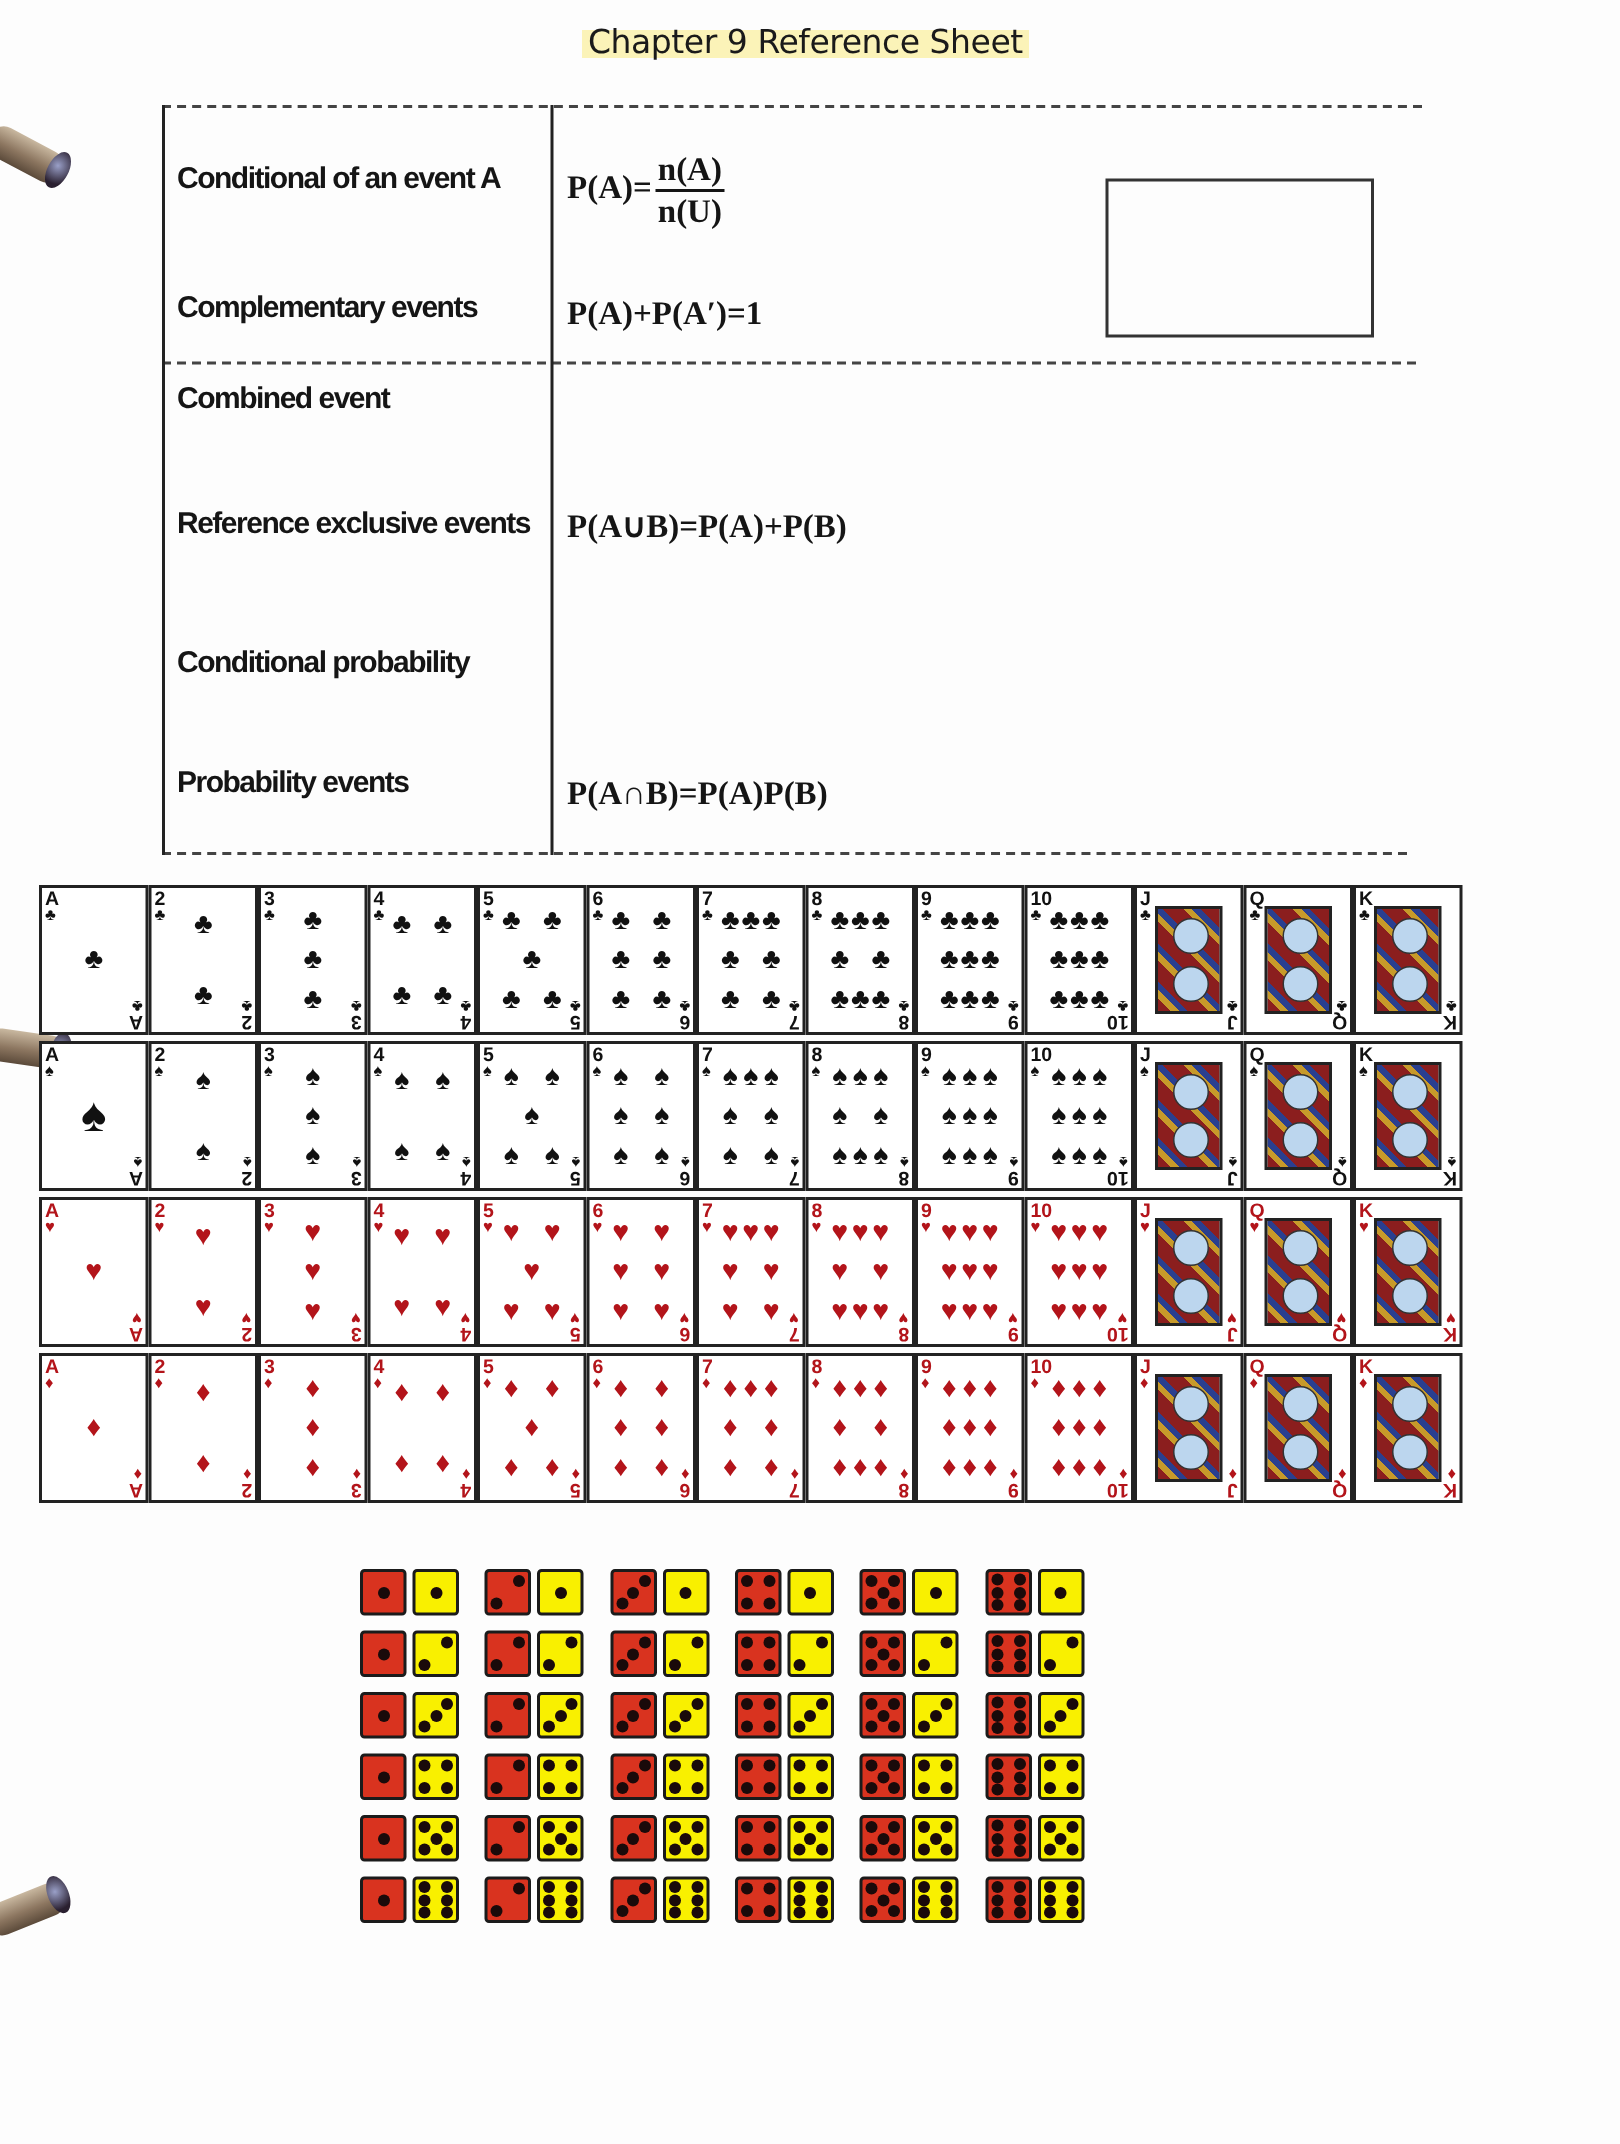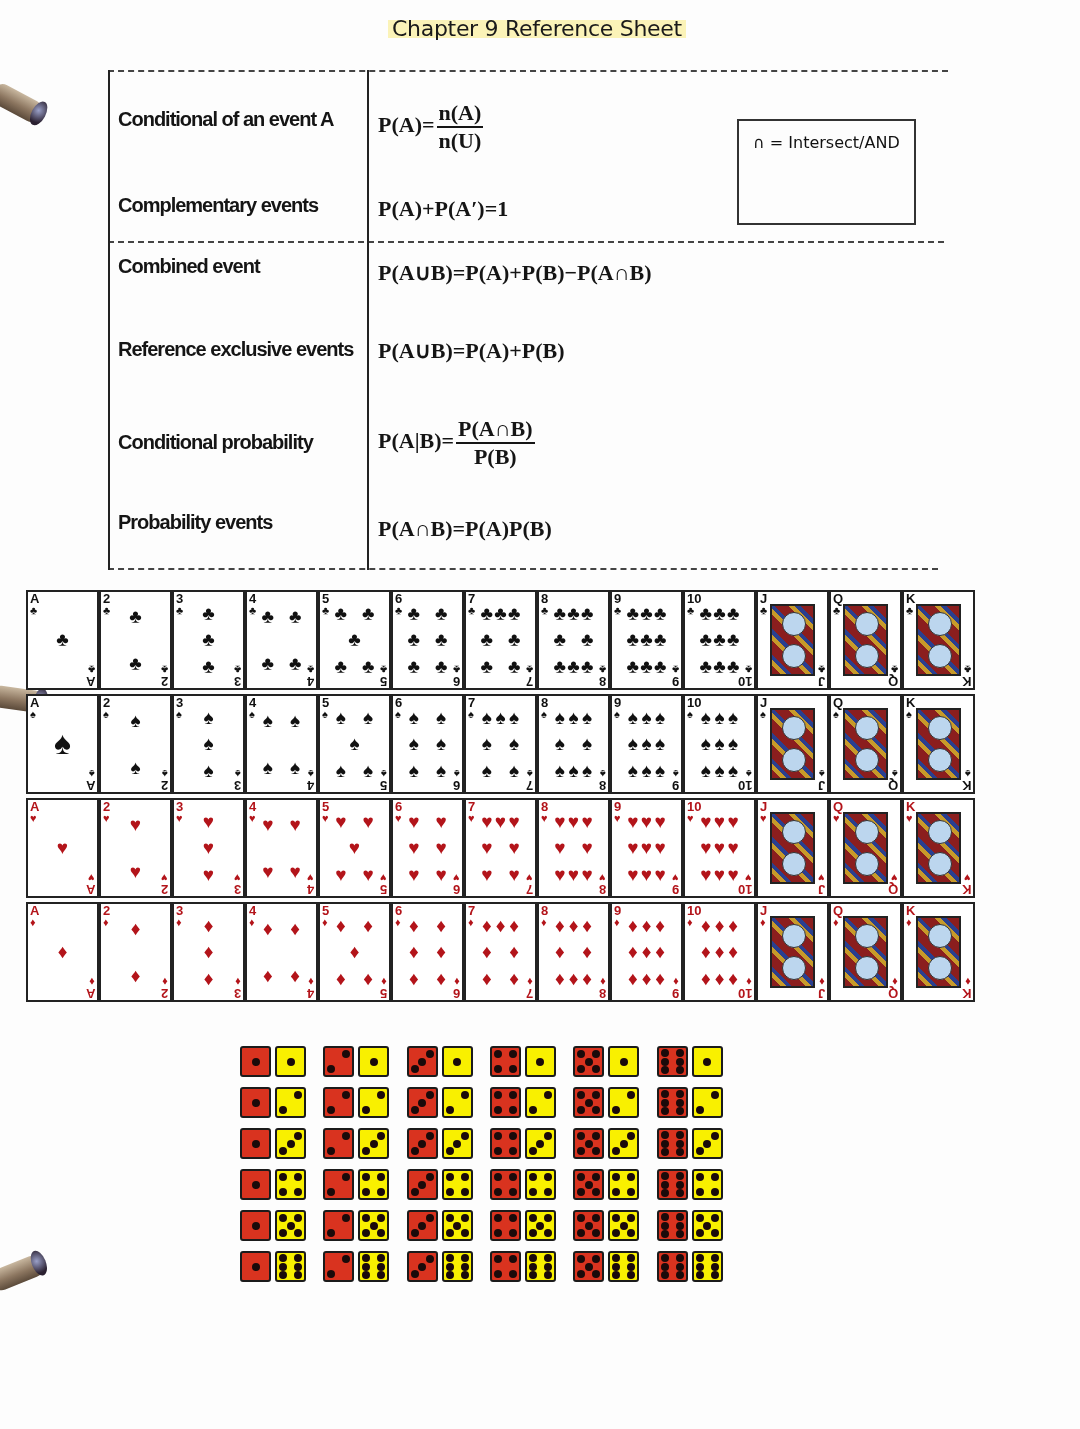--- a/index.html
+++ b/index.html
@@ -78,36 +78,31 @@
 
   <div class="lbl" style="top:38px;">Conditional of an event A</div>
   <div class="fm" style="top:30px;">
     <span>P(A)=</span><span class="frac"><span class="num">n(A)</span><span class="den">n(U)</span></span>
   </div>
 
   <div class="lbl" style="top:124px;">Complementary events</div>
   <div class="fm" style="top:126px;">P(A)+P(A′)=1</div>
 
   <div class="lbl" style="top:185px;">Combined event</div>
-  <div class="fm" style="top:190px;">P(A∪B)=P(A)+P(B)−P(A∩B)</div>
 
   <div class="lbl" style="top:268px;">Reference exclusive events</div>
   <div class="fm" style="top:268px;">P(A∪B)=P(A)+P(B)</div>
 
   <div class="lbl" style="top:361px;">Conditional probability</div>
-  <div class="fm" style="top:346px;">
-    <span>P(A|B)=</span><span class="frac"><span class="num">P(A∩B)</span><span class="den">P(B)</span></span>
-  </div>
 
   <div class="lbl" style="top:441px;">Probability events</div>
   <div class="fm" style="top:446px;">P(A∩B)=P(A)P(B)</div>
 </div>
 
 <div class="legend">
-  <div>∩ = Intersect/AND</div>
 </div>
 
 <div class="cards" id="cards">
     <div class="crow">
       <div class="card" style="color: rgb(17, 17, 17);">
         <span class="rk">A</span>
         <span class="rks">♣</span>
         <span class="rb">A</span>
         <span class="rbs">♣</span>
         <div class="pips">

